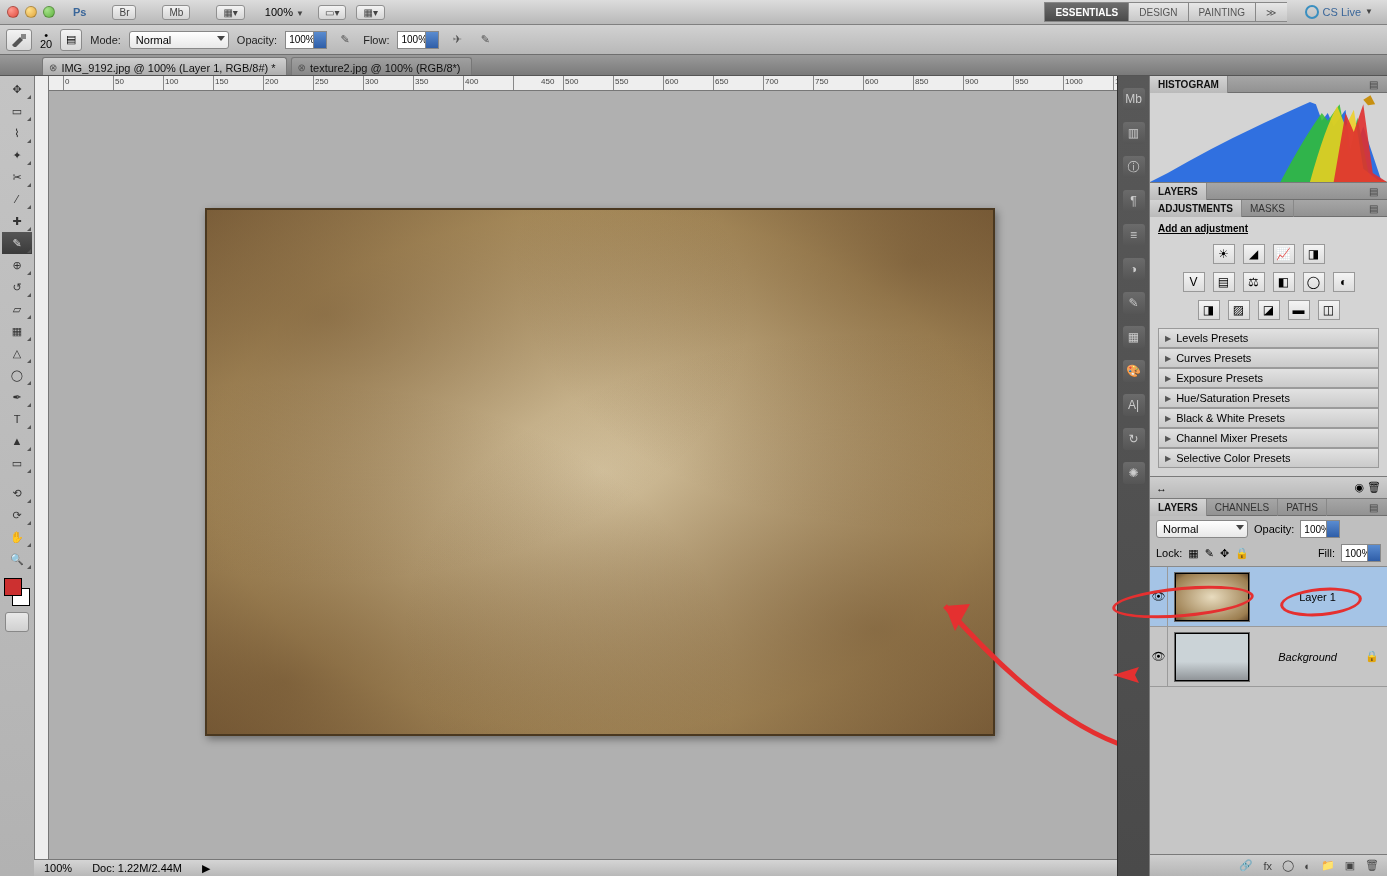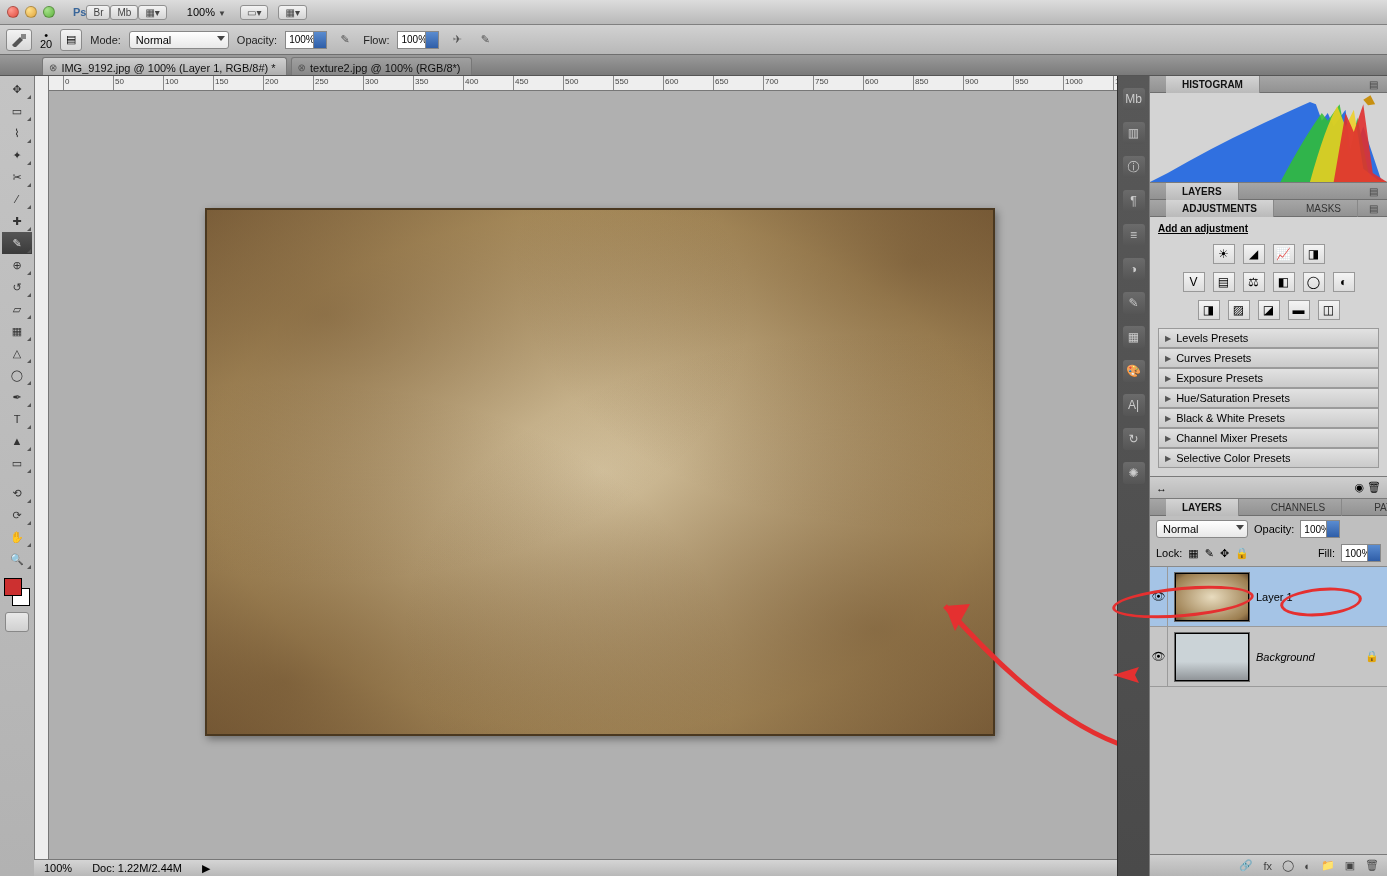--- a/index.html
+++ b/index.html
@@ -6,21 +6,21 @@
 body { width:1387px; height:876px; background:#6b6b6b; overflow:hidden; position:relative; color:#000; }
 
 
 .mac-chrome { height:25px; background:linear-gradient(#dcdcdc,#b8b8b8); display:flex; align-items:center; border-bottom:1px solid #808080; }
 .traffic { display:flex; gap:6px; margin-left:7px; }
 .traffic div { width:12px; height:12px; border-radius:50%; border:1px solid rgba(0,0,0,.25); }
 .traffic .r{background:radial-gradient(circle at 30% 30%,#ff9a8f,#e04b3e);}
 .traffic .y{background:radial-gradient(circle at 30% 30%,#ffe08a,#e0a53e);}
 .traffic .g{background:radial-gradient(circle at 30% 30%,#a6e38a,#5fb13e);}
 .ps-logo{margin-left:18px;font-weight:bold;color:#3a6699;}
-.app-btn{margin-left:0;padding:1px 6px;border:1px solid #909090;border-radius:3px;background:linear-gradient(#f4f4f4,#d4d4d4);font-size:10px;color:#444;}
+.app-btn{margin-left:26px;padding:1px 6px;border:1px solid #909090;border-radius:3px;background:linear-gradient(#f4f4f4,#d4d4d4);font-size:10px;color:#444;}
 .zoom-disp{margin-left:20px;font-size:11px;}
 .tri{display:inline-block;font-size:8px;line-height:8px;color:#444;}
 
 .workspace-bar{margin-left:auto;display:flex;align-items:center;gap:0;}
 .ws-btn{padding:4px 10px;height:20px;border:1px solid #888;border-right:none;background:linear-gradient(#e7e7e7,#c8c8c8);color:#555;font-size:10px;display:flex;align-items:center;}
 .ws-btn.active{background:linear-gradient(#6d6d6d,#4a4a4a);color:#fff;font-weight:bold;}
 .ws-btn:last-child{border-right:1px solid #888;}
 .cslive{margin:0 14px 0 18px;display:flex;align-items:center;gap:4px;color:#3a6699;}
 .cslive .ico{width:14px;height:14px;border:2px solid #3a8fc0;border-radius:50%;position:relative;}
 
@@ -65,21 +65,21 @@
  radial-gradient(ellipse at center,rgba(235,220,185,.9),rgba(180,150,100,.4) 70%,rgba(100,70,40,.6));
  border:2px solid #4a3820;}
 
 
 .panel-dock-icons{width:32px;background:linear-gradient(#585858,#4a4a4a);border-left:1px solid #303030;display:flex;flex-direction:column;align-items:center;gap:12px;padding-top:12px;}
 .dock-ic{width:22px;height:22px;background:linear-gradient(#6b6b6b,#555);border-radius:3px;display:flex;align-items:center;justify-content:center;font-size:12px;color:#ccc;}
 
 
 .panels{width:238px;background:#bfbfbf;display:flex;flex-direction:column;border-left:1px solid #7a7a7a;}
 .panel-tab-row{height:17px;background:linear-gradient(#a6a6a6,#929292);border-bottom:1px solid #6f6f6f;display:flex;align-items:center;}
-.panel-tab{height:17px;padding:0 16px;font-size:10px;display:flex;align-items:center;color:#111;font-weight:bold;background:linear-gradient(#d4d4d4,#bababa);border-right:1px solid #888;margin-left:16px;}
+.panel-tab{height:17px;padding:0 8px;font-size:10px;display:flex;align-items:center;color:#111;font-weight:bold;background:linear-gradient(#d4d4d4,#bababa);border-right:1px solid #888;}
 .panel-tab.dim{background:transparent;font-weight:normal;color:#333;}
 .panel-menu{margin-left:auto;margin-right:4px;width:14px;font-size:10px;color:#444;}
 
 .histo{height:90px;background:#d4d4d4;border-bottom:1px solid #7a7a7a;position:relative;}
 .histo svg{width:100%;height:100%;}
 
 .onone-row{height:17px;}
 .adjust-panel{background:#d4d4d4;padding:6px 8px 8px;border-bottom:1px solid #7a7a7a;}
 .adj-title{font-size:10px;font-weight:bold;margin-bottom:10px;text-decoration:underline;}
 .adj-row{display:flex;justify-content:center;gap:8px;margin-bottom:8px;}
@@ -92,21 +92,21 @@
 .layers-panel{flex:1;background:#bfbfbf;display:flex;flex-direction:column;}
 .layers-opts{padding:4px 6px;display:flex;align-items:center;gap:6px;font-size:10px;flex-wrap:wrap;}
 .layers-lock-row{padding:2px 6px 4px;display:flex;align-items:center;gap:6px;font-size:10px;}
 .layer-list{flex:1;background:#c6c6c6;overflow:auto;border-top:1px solid #8a8a8a;}
 .layer-row{height:60px;display:flex;align-items:center;border-bottom:1px solid #9a9a9a;gap:6px;padding-right:8px;}
 .layer-row.sel{background:#a5c4e6;}
 .vis-col{width:18px;height:100%;display:flex;align-items:center;justify-content:center;border-right:1px solid #9a9a9a;}
 .thumb{width:76px;height:50px;border:1px solid #666;box-shadow:0 0 0 1px #000 inset;}
 .thumb.tex{background:radial-gradient(ellipse at center,#e8dcbf,#9c7e50 80%,#5a4128);}
 .thumb.photo{background:linear-gradient(#cbd3d7 60%,#8d9195);}
-.lname{flex:1;font-size:11px;font-style:italic;}
+.lname{flex:1;font-size:11px;font-style:italic;text-align:center;}
 .lname.noi{font-style:normal;}
 .lock-ic{font-size:11px;color:#444;}
 .layers-footer{height:22px;background:linear-gradient(#cfcfcf,#b5b5b5);border-top:1px solid #7a7a7a;display:flex;align-items:center;justify-content:flex-end;gap:10px;padding:0 8px;font-size:11px;color:#444;}
 
 
 .status-bar{position:absolute;left:34px;bottom:0;right:270px;height:17px;background:linear-gradient(#d5d5d5,#b8b8b8);border-top:1px solid #777;display:flex;align-items:center;gap:20px;padding-left:10px;font-size:10px;}
 
 
 .red-circle{position:absolute;border:3px solid #e53030;border-radius:50%;transform:rotate(-5deg);}
 .red-arrow-path{position:absolute;}
@@ -121,20 +121,31 @@
     <div class="g"></div>
   </div>
   <span class="ps-logo">Ps</span>
   <span class="app-btn">Br</span>
   <span class="app-btn">Mb</span>
   <span class="app-btn">▦▾</span>
   <span class="zoom-disp"><span>100%</span> <span class="tri">▼</span></span>
   <span class="app-btn" style="margin-left:14px">▭▾</span>
   <span class="app-btn" style="margin-left:10px">▦▾</span>
 
+  <div class="workspace-bar">
+    <div class="ws-btn active">ESSENTIALS</div>
+    <div class="ws-btn">DESIGN</div>
+    <div class="ws-btn">PAINTING</div>
+    <div class="ws-btn">≫</div>
+    <div class="cslive">
+      <span class="ico"></span>
+      <span>CS Live</span>
+        <span class="tri">▼</span>
+    </div>
+  </div>
 </div>
 
 <div class="options-bar">
   <div class="tool-icon">
     <svg width="18" height="14">
         <path d="M2 12 L10 4 L13 7 L5 15 Z" fill="#555"></path>
         <rect x="11" y="1" width="5" height="5" fill="#888"></rect>
       </svg>
   </div>
   <div class="brush-sz">
@@ -212,21 +223,21 @@
         <div class="lbl" style="left: 216px;">200</div>
         <div class="tick" style="left: 264px;"></div>
         <div class="lbl" style="left: 266px;">250</div>
         <div class="tick" style="left: 314px;"></div>
         <div class="lbl" style="left: 316px;">300</div>
         <div class="tick" style="left: 364px;"></div>
         <div class="lbl" style="left: 366px; text-align: center;">350</div>
         <div class="tick" style="left: 414px;"></div>
         <div class="lbl" style="left: 416px;">400</div>
         <div class="tick" style="left: 464px;"></div>
-        <div class="lbl" style="left: 466px;">450</div>
+        <div class="lbl" style="left: 492px;">450</div>
         <div class="tick" style="left: 514px;"></div>
         <div class="lbl" style="left: 516px;">500</div>
         <div class="tick" style="left: 564px;"></div>
         <div class="lbl" style="left: 566px;">550</div>
         <div class="tick" style="left: 614px;"></div>
         <div class="lbl" style="left: 616px;">600</div>
         <div class="tick" style="left: 664px;"></div>
         <div class="lbl" style="left: 666px;">650</div>
         <div class="tick" style="left: 714px;"></div>
         <div class="lbl" style="left: 716px;">700</div>

